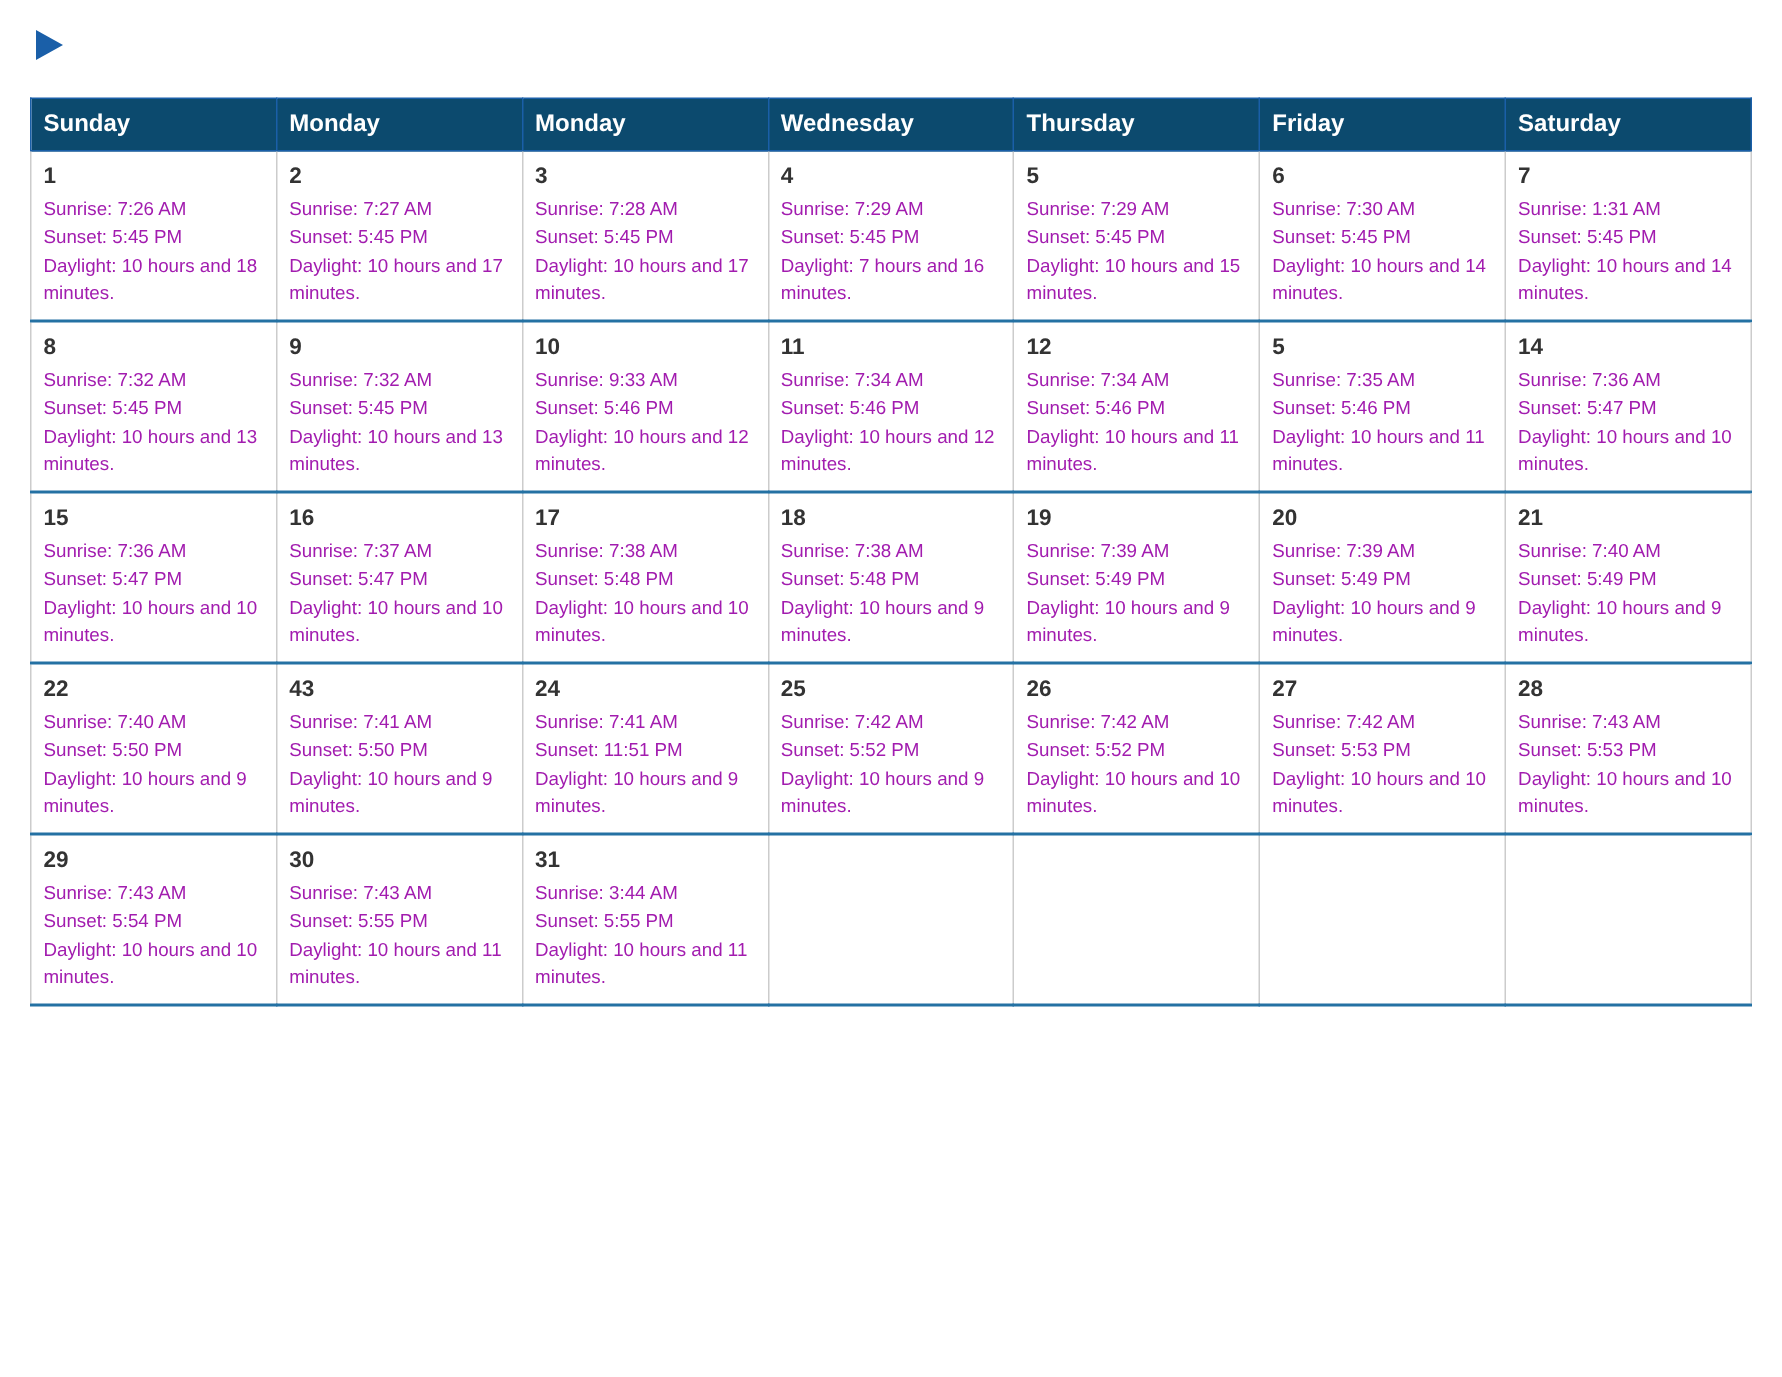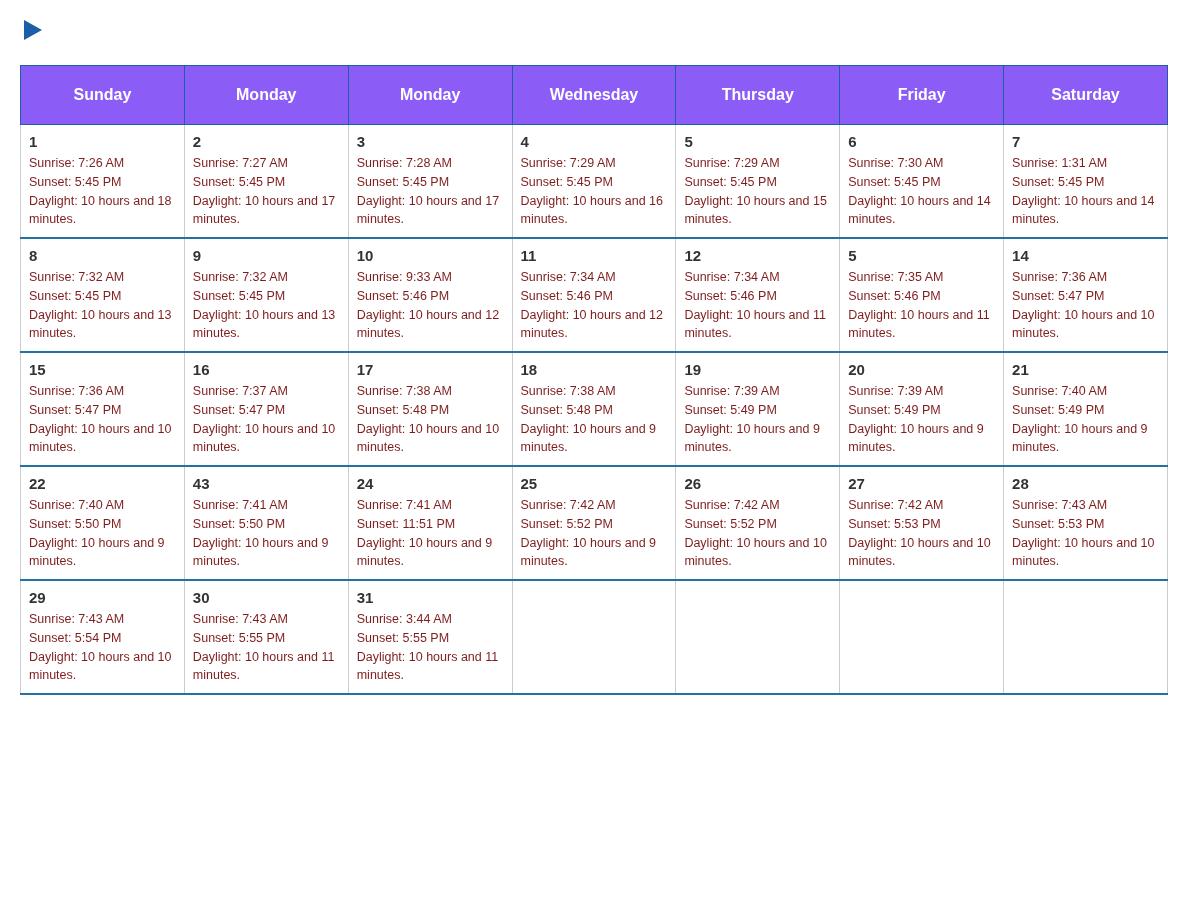--- a/index.html
+++ b/index.html
@@ -52,26 +52,26 @@
       font-size: 22px;
       color: #555;
       margin-top: 4px;
     }
     table {
       width: 100%;
       border-collapse: collapse;
       table-layout: fixed;
     }
     thead th {
-      background-color: #8b5cf6;
+      background-color: #0c4a6e;
       color: #fff;
       font-size: 16px;
       font-weight: bold;
-      padding: 20px 8px;
-      text-align: center;
+      padding: 8px 8px;
+      text-align: left;
       border: 1px solid #1a5fa8;
     }
     tbody td {
       vertical-align: top;
       padding: 8px;
       border: 1px solid #ccc;
       font-size: 13px;
       color: #333;
       height: 110px;
     }
@@ -80,21 +80,21 @@
     }
     .day-number {
       font-size: 15px;
       font-weight: bold;
       display: block;
       margin-bottom: 4px;
     }
     .day-info {
       font-size: 12.5px;
       line-height: 1.5;
-      color: #7f1d1d;
+      color: #a21caf;
     }
     .empty-cell {
       background: #fff;
     }
   </style>
 </head>
 <body>
 
 <div class="header">
   <div class="logo">
@@ -152,21 +152,21 @@
           <span>Sunrise: 7:28 AM</span><br>
           <span>Sunset: 5:45 PM</span><br>
           <span>Daylight: 10 hours and 17 minutes.</span>
         </div>
       </td>
         <td>
         <span class="day-number">4</span>
         <div class="day-info">
           <span>Sunrise: 7:29 AM</span><br>
           <span>Sunset: 5:45 PM</span><br>
-          <span>Daylight: 10 hours and 16 minutes.</span>
+          <span>Daylight: 7 hours and 16 minutes.</span>
         </div>
       </td>
         <td>
         <span class="day-number">5</span>
         <div class="day-info">
           <span>Sunrise: 7:29 AM</span><br>
           <span>Sunset: 5:45 PM</span><br>
           <span>Daylight: 10 hours and 15 minutes.</span>
         </div>
       </td>

